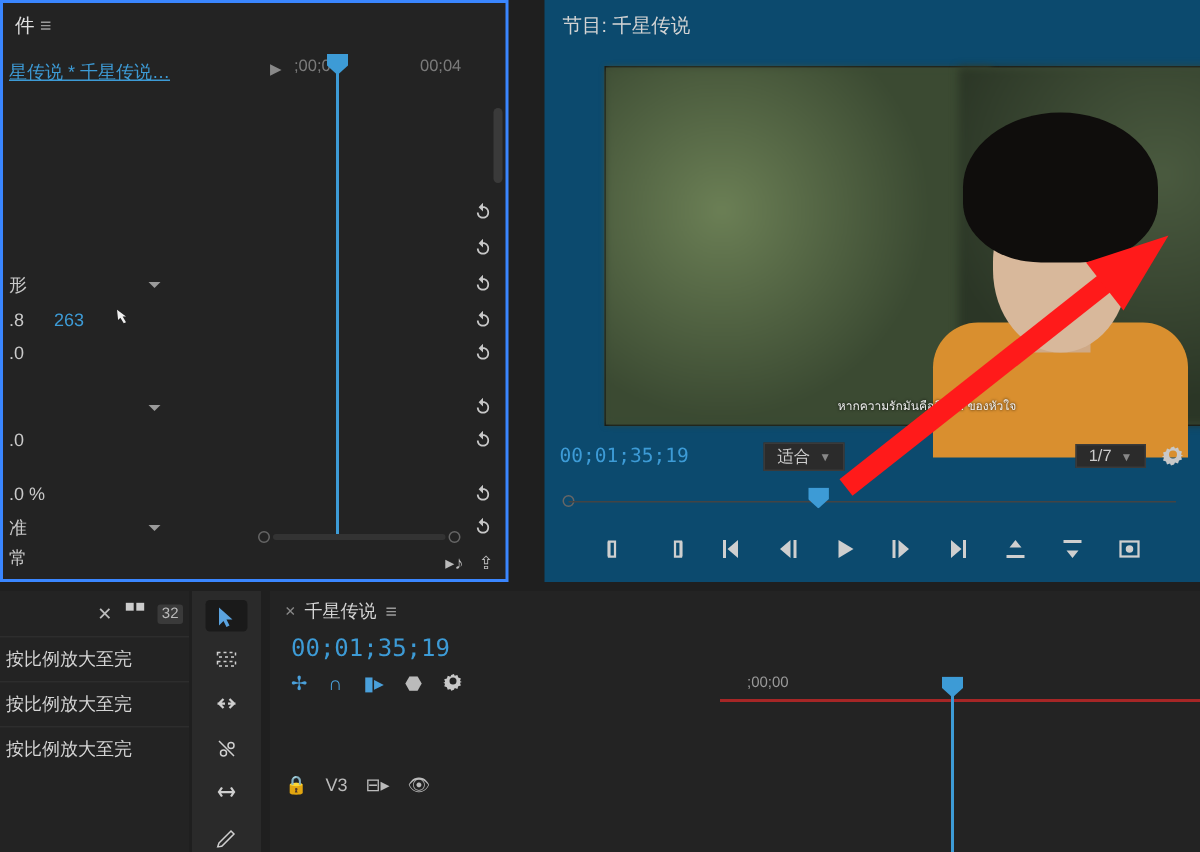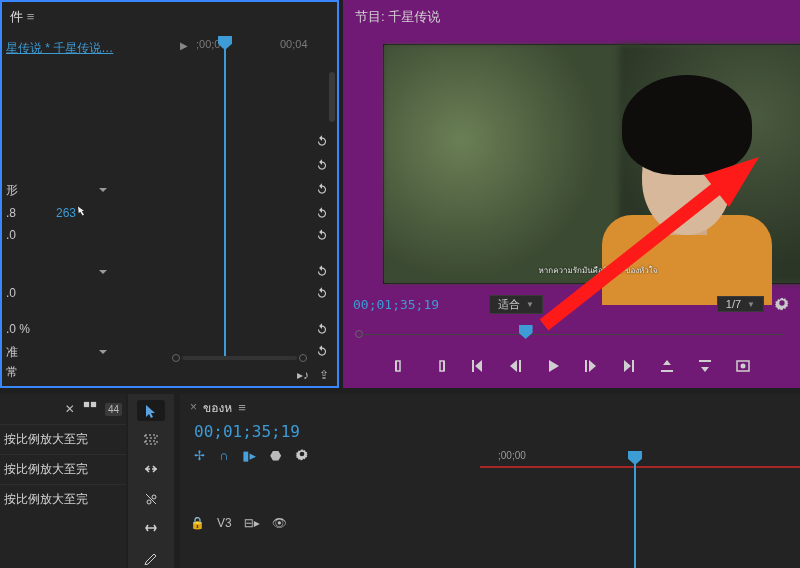--- a/index.html
+++ b/index.html
@@ -20,21 +20,21 @@
   .seqtab { color: #3d9bd6; font-size: 12px; text-decoration: underline; }
   .playhead { position: absolute; top: 32px; left: 174px; right: 2px; height: 28px; }
   .playhead .times { position:absolute; left:20px; top:4px; font-size:11px; color:#7a7a7a; }
   .playhead .ph-marker { position:absolute; top:2px; width:14px; height:14px; background:#3d9bd6; clip-path: polygon(0 0, 100% 0, 100% 55%, 50% 100%, 0 55%); }
   .playhead .ph-line { position:absolute; top:14px; width:2px; height: 310px; background:#3d9bd6; }
   .scroll-thumb { position:absolute; background:#3a3a3a; border-radius:4px; }
   .mini-icons { position:absolute; right:8px; bottom:4px; display:flex; gap:10px; }
   .mini-icons span { color:#bbb; cursor:pointer; }
 
   
-  .prog-panel { left: 343px; top: 0; right: 0; height: 388px; background:#701a75; }
+  .prog-panel { left: 363px; top: 0; right: 0; height: 388px; background:#0c4a6e; }
   .prog-title { padding: 8px 12px; font-size: 13px; color:#d4d4d4; }
   .prog-img { position:absolute; left:40px; top:44px; width:430px; height:240px; background:#3c4a34; border:1px solid #111; }
   
   .bg-blur1 { position:absolute; left:0; top:0; width:60%; height:100%; background: radial-gradient(circle at 30% 40%, #6b7f55 0%, #3b4a32 60%); filter: blur(2px); }
   .bg-blur2 { position:absolute; right:0; top:0; width:45%; height:100%; background: radial-gradient(circle at 70% 30%, #4a5a3f 0%, #2b3626 70%); filter: blur(3px); }
   .person { position:absolute; right:40px; top:30px; width:200px; height:200px; }
   .hair { position:absolute; left:50px; top:0; width:130px; height:100px; background:#0f0d0c; border-radius:50% 50% 40% 40%; }
   .face { position:absolute; left:70px; top:50px; width:90px; height:110px; background:#d8b89b; border-radius:45% 45% 50% 50%; }
   .shirt { position:absolute; left:30px; top:140px; width:170px; height:90px; background:#d98f2f; border-radius:30px 30px 0 0; }
   .neck { position:absolute; left:95px; top:130px; width:40px; height:30px; background:#cfa986; }
@@ -124,21 +124,21 @@
     <span class="label">形</span>
     <span style="position:absolute;left:96px;top:6px;"><svg width="10" height="10" viewBox="0 0 10 10">
           <path fill="#9a9a9a" d="M1 3l4 4 4-4z"></path>
         </svg></span>
     <span class="reset"><svg class="resetSvg" viewBox="0 0 24 24">
           <path fill="#c8c8c8" d="M12 5V2L7 7l5 5V8c3 0 5 2 5 5s-2 5-5 5-5-2-5-5H5c0 4 3 7 7 7s7-3 7-7-3-7-7-7z"></path>
         </svg></span>
   </div>
   <div class="effect-row" style="top:200px;">
     <span class="label blue">.8</span>
-    <span class="blue" style="position:absolute;left:54px;top:4px;">263</span>
+    <span class="blue" style="position:absolute;left:34px;top:4px;">263</span>
     <span style="position:absolute;left:70px;top:3px;">
       <svg width="18" height="18" viewBox="0 0 24 24">
           <path fill="#fff" d="M12 2l2 6h6l-5 4 2 7-5-4-5 4 2-7-5-4h6z" opacity="0.0"></path>
           <path fill="#efefef" d="M8 2l1 9 2-2 3 5 2-1-3-5 3 0z"></path>
         </svg>
     </span>
     <span class="reset"><svg class="resetSvg" viewBox="0 0 24 24">
           <path fill="#c8c8c8" d="M12 5V2L7 7l5 5V8c3 0 5 2 5 5s-2 5-5 5-5-2-5-5H5c0 4 3 7 7 7s7-3 7-7-3-7-7-7z"></path>
         </svg></span>
   </div>
@@ -280,21 +280,21 @@
 
 <div class="bottom">
   <div class="bins">
     <div class="bins-hdr">
       <span style="flex:1"></span>
       <span class="x">✕</span>
       <span class="icn"><svg width="14" height="14" viewBox="0 0 16 16">
             <rect x="1" y="1" width="6" height="6" fill="#ccc"></rect>
             <rect x="9" y="1" width="6" height="6" fill="#ccc"></rect>
           </svg></span>
-      <span class="icn" style="background:#3a3a3a;padding:1px 3px;border-radius:2px;font-size:10px;">44</span>
+      <span class="icn" style="background:#3a3a3a;padding:1px 3px;border-radius:2px;font-size:10px;">32</span>
     </div>
     <div class="bin-item">按比例放大至完</div>
     <div class="bin-item">按比例放大至完</div>
     <div class="bin-item">按比例放大至完</div>
   </div>
 
   <div class="tools">
     <div class="tool active">
         <svg viewBox="0 0 16 16">
           <path d="M3 2l0 12 3-3 2 4 2-1-2-4 4 0z"></path>
@@ -324,21 +324,21 @@
     <div class="tool">
         <svg viewBox="0 0 16 16">
           <path d="M3 13l8-8 2 2-8 8-3 1z" stroke="#cfcfcf" fill="none"></path>
         </svg>
       </div>
   </div>
 
   <div class="timeline">
     <div class="tl-tab">
       <span class="close">×</span>
-      <span>ของห</span>
+      <span>千星传说</span>
       <span class="eq">≡</span>
     </div>
     <div class="tl-tc">00;01;35;19</div>
     <div class="tl-tools">
       <span style="color:#4aa0db;">✢</span>
       <span style="color:#4aa0db;">∩</span>
       <span style="color:#4aa0db;">▮▸</span>
       <span>⬣</span>
       <span><svg width="14" height="14" viewBox="0 0 24 24">
             <path fill="#c8c8c8" d="M22 13l-2-1 1-3-3-1-1-3-3 1-1-2-3 1-1 2-3-1-1 3-3 1 1 3-2 1 2 1-1 3 3 1 1 3 3-1 1 2 3-1 1-2 3 1 1-3 3-1-1-3zM12 16a4 4 0 110-8 4 4 0 010 8z"></path>

